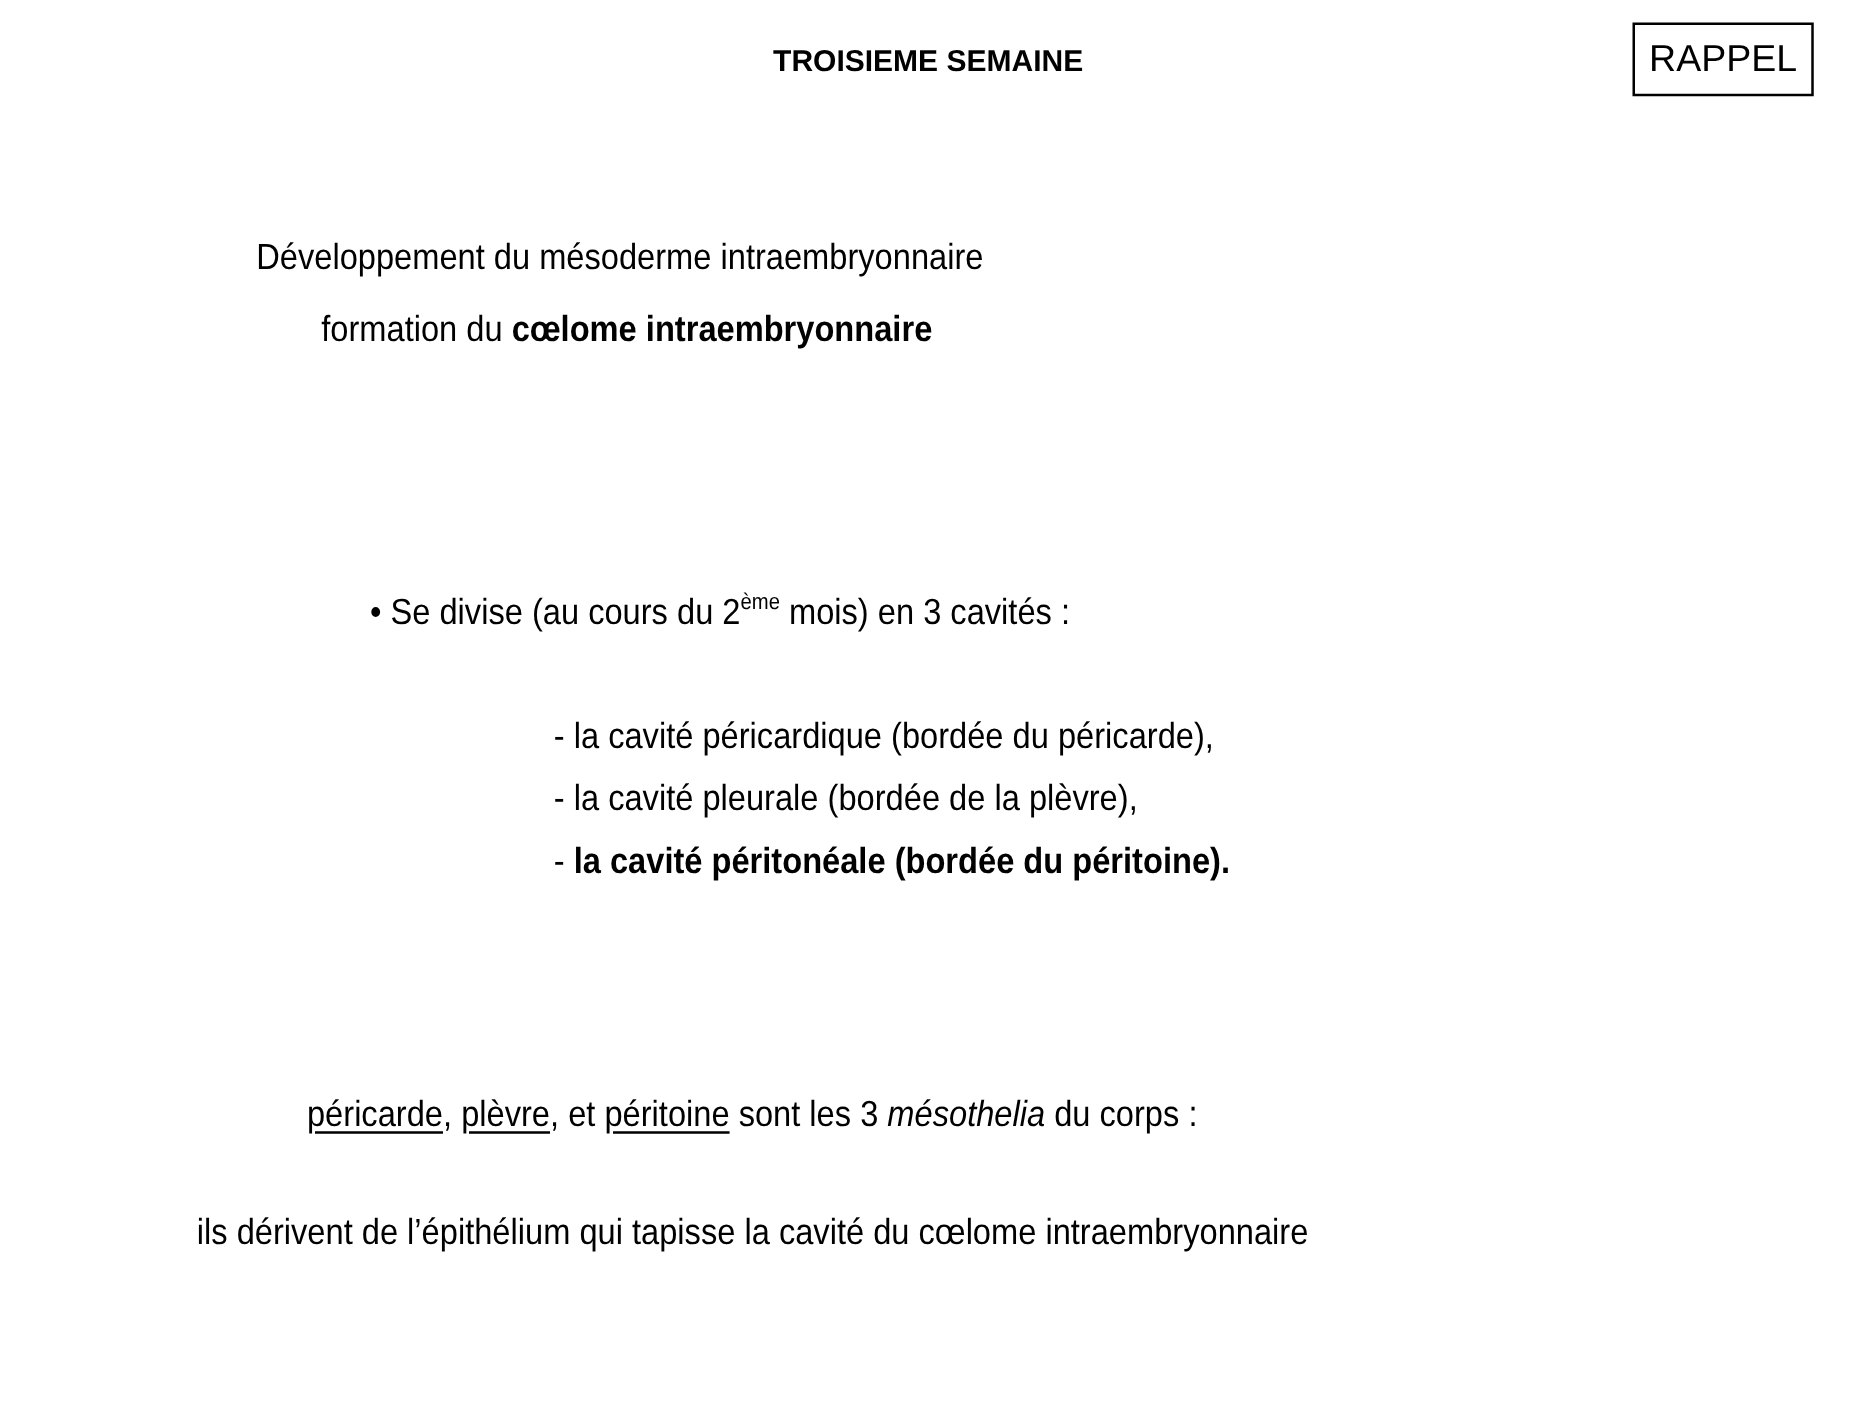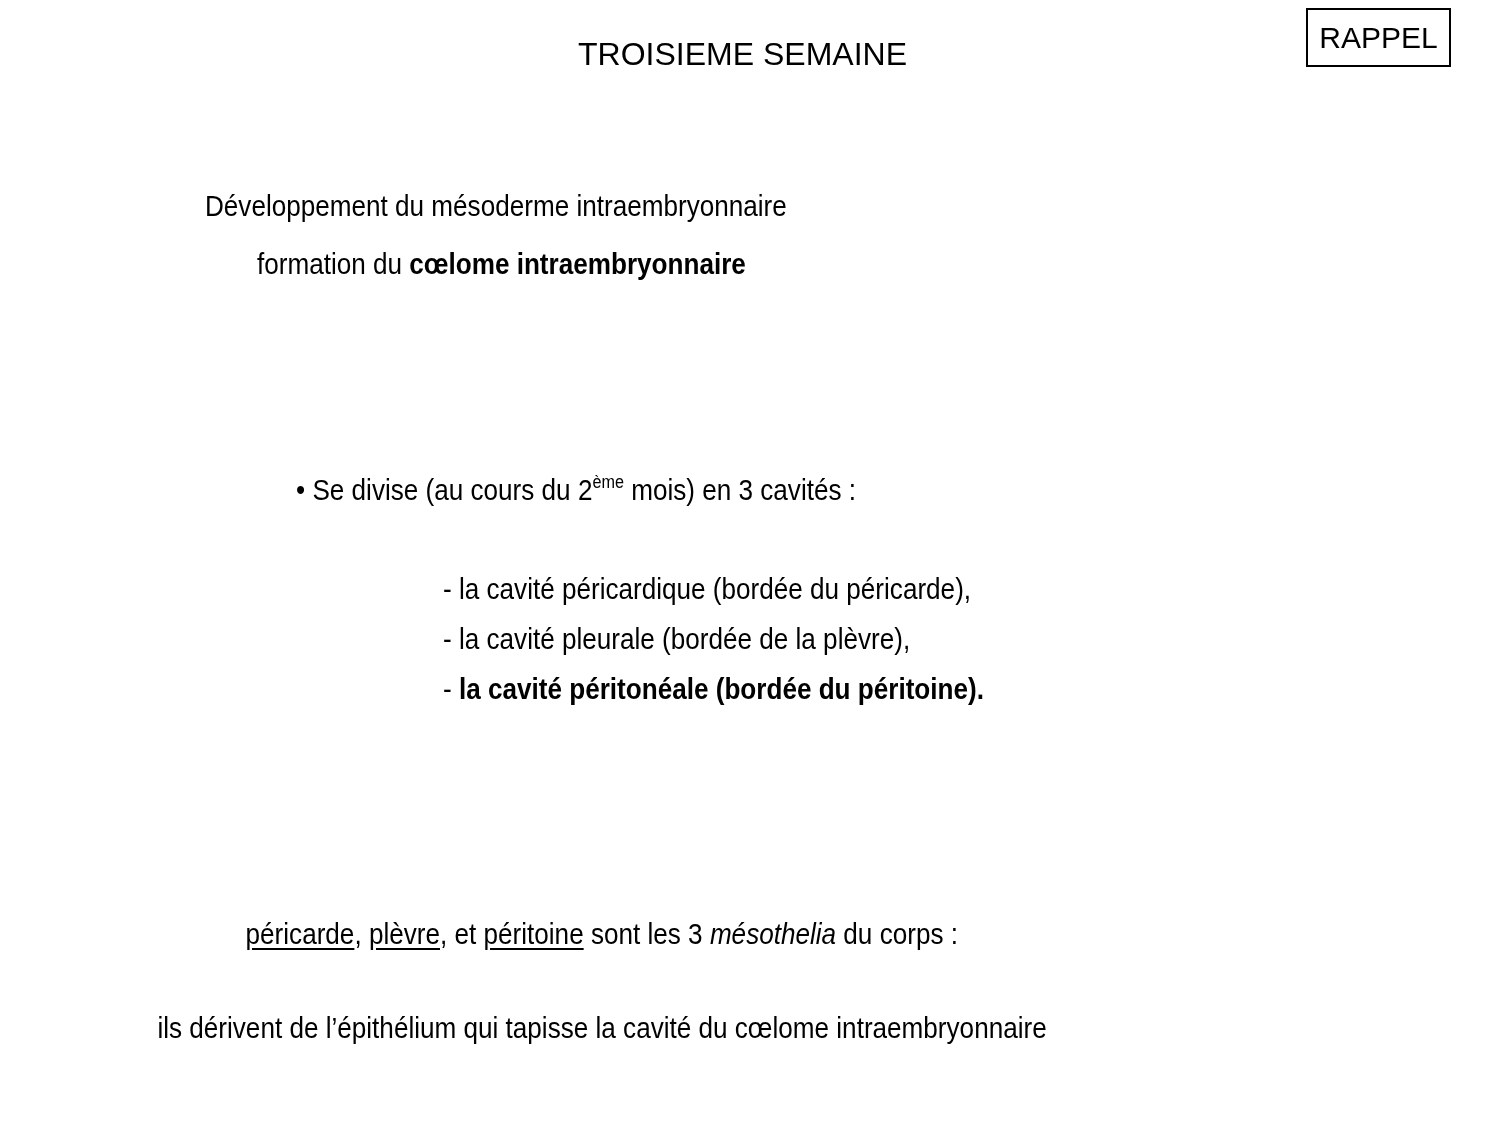--- a/index.html
+++ b/index.html
@@ -1,27 +1,27 @@
 <!DOCTYPE html>
 <html><head>
 <meta charset="utf-8">
 <style>
   html, body { margin: 0; padding: 0; background: #ffffff; }
   body { width: 1500px; height: 1125px; position: relative; overflow: hidden;
          font-family: "Liberation Sans", sans-serif; color: #000; }
   .t { position: absolute; white-space: nowrap; font-size: 29px; transform-origin: left top; }
   .narrow { transform: scaleX(0.9); }
-  #title { left: 0; width: 1485px; text-align: center; top: 36px; font-size: 32px; }
-  #badge { position: absolute; left: 1306px; top: 8px; width: 145px; height: 59px;
+  #title { left: 0; width: 1485px; text-align: center; top: 36px; font-size: 24px; font-weight: bold; }
+  #badge { position: absolute; left: 1306px; top: 18px; width: 145px; height: 59px;
            border: 2px solid #000; box-sizing: border-box; display: flex;
            align-items: center; justify-content: center; font-size: 30px; }
   b { font-weight: bold; }
   sup { font-size: 18px; vertical-align: 12px; line-height: 0; }
   u { text-decoration: underline; text-underline-offset: 4px; }
-  .center { left: 0; width: 1204px; text-align: center; margin-top: 42px; }
+  .center { left: 0; width: 1204px; text-align: center; }
 </style>
 </head>
 <body>
 
 <div id="title" class="t">TROISIEME SEMAINE</div>
 <div id="badge">RAPPEL</div>
 
 <div class="t narrow" style="left:205px; top:190px;">Développement du mésoderme intraembryonnaire</div>
 <div class="t narrow" style="left:257px; top:248px;">
   <span>formation du </span><b>cœlome intraembryonnaire</b>

